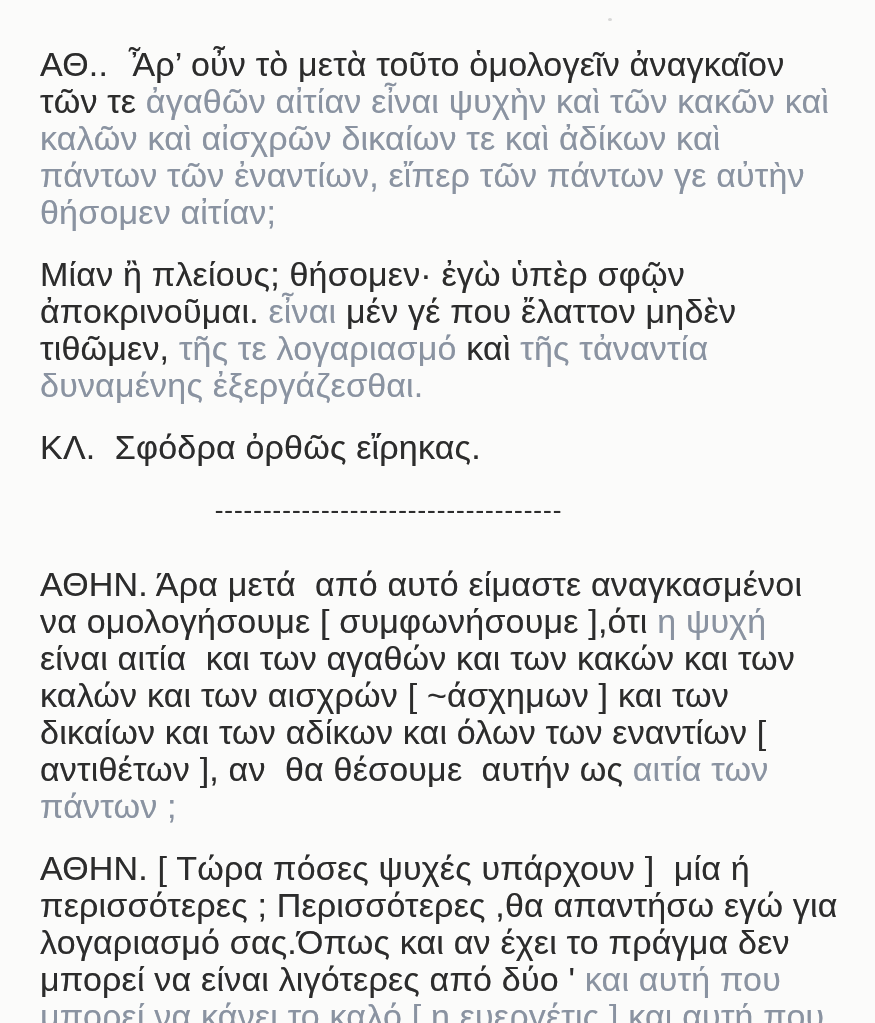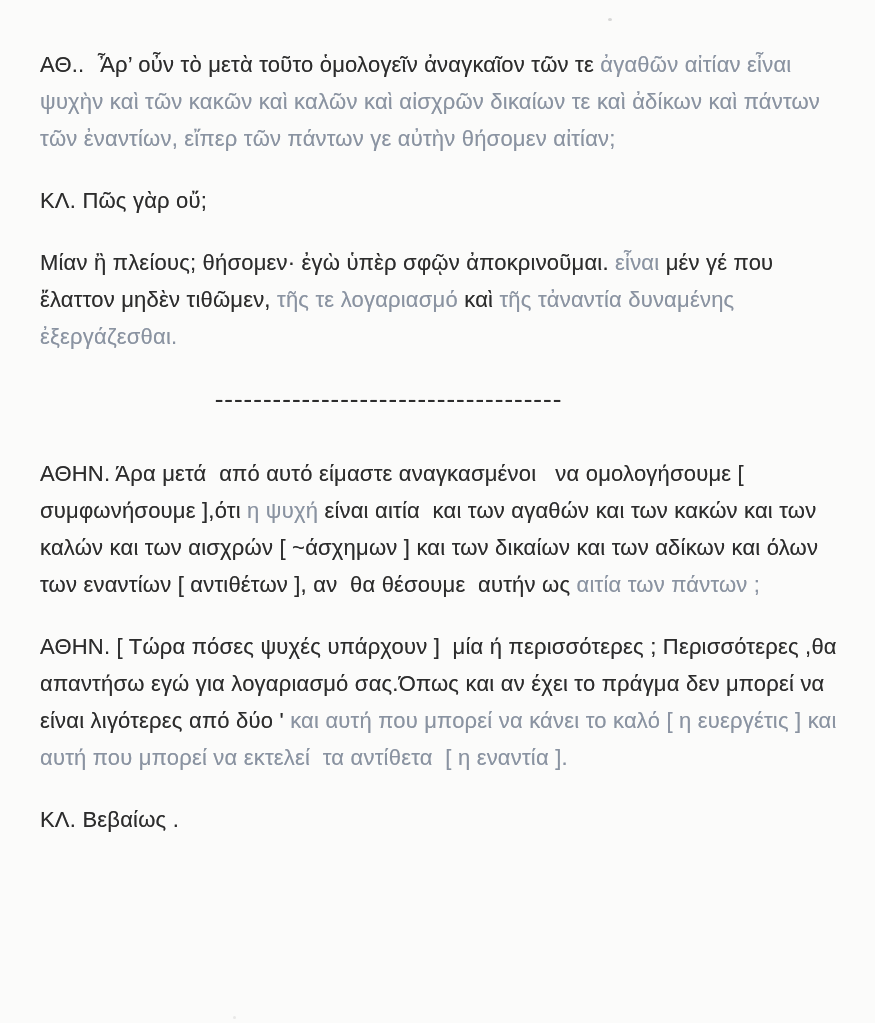--- a/index.html
+++ b/index.html
@@ -18,21 +18,21 @@
     font-family: "Liberation Sans", "DejaVu Sans", sans-serif;
     color: var(--ink);
   }
   .page {
     position: relative;
     width: 875px;
     height: 1023px;
     padding: 46px 34px 20px 40px;
   }
   .para {
-    font-size: 22px;
+    font-size: 34px;
     line-height: 37px;
     margin-bottom: 25px;
     white-space: pre-wrap;
     letter-spacing: 0.2px;
     
     text-shadow: 0 0 0.4px rgba(40,40,40,0.45);
   }
   .tone-ink   { color: var(--ink); }
   .tone-muted { color: var(--muted); text-shadow: 0 0 0.4px rgba(138,147,161,0.5); }
   .divider {
@@ -54,24 +54,24 @@
 </style>
 </head>
 <body>
 
 <main class="page">
 
   <div class="speck speck-a"></div>
 
   <p class="para"><span class="tone-ink">ΑΘ..  Ἆρ’ οὖν τὸ μετὰ τοῦτο ὁμολογεῖν ἀναγκαῖον τῶν τε </span><span class="tone-muted">ἀγαθῶν αἰτίαν εἶναι ψυχὴν καὶ τῶν κακῶν καὶ καλῶν καὶ αἰσχρῶν δικαίων τε καὶ ἀδίκων καὶ πάντων τῶν ἐναντίων, εἴπερ τῶν πάντων γε αὐτὴν θήσομεν αἰτίαν;</span></p>
 
-  <p class="para"><span class="tone-ink">ΚΛ. Πῶς γὰρ οὔ;</span></p>
 
   <p class="para"><span class="tone-ink">Μίαν ἢ πλείους; θήσομεν· ἐγὼ ὑπὲρ σφῷν ἀποκρινοῦμαι. </span><span class="tone-muted">εἶναι </span><span class="tone-ink">μέν γέ που ἔλαττον μηδὲν τιθῶμεν, </span><span class="tone-muted">τῆς τε λογαριασμό </span><span class="tone-ink">καὶ </span><span class="tone-muted">τῆς τἀναντία δυναμένης ἐξεργάζεσθαι.</span></p>
 
+  <p class="para"><span class="tone-ink">ΚΛ.  Σφόδρα ὀρθῶς εἴρηκας.</span></p>
 
   <p class="para divider"><span>------------------------------------</span></p>
 
   <p class="para"><span class="tone-ink">ΑΘΗΝ. Άρα μετά  από αυτό είμαστε αναγκασμένοι   να ομολογήσουμε [ συμφωνήσουμε ],ότι </span><span class="tone-muted">η ψυχή </span><span class="tone-ink">είναι αιτία  και των αγαθών και των κακών και των καλών και των αισχρών [ ~άσχημων ] και των δικαίων και των αδίκων και όλων των εναντίων [ αντιθέτων ], αν  θα θέσουμε  αυτήν ως </span><span class="tone-muted">αιτία των πάντων ;</span></p>
 
   <p class="para"><span class="tone-ink">ΑΘΗΝ. [ Τώρα πόσες ψυχές υπάρχουν ]  μία ή περισσότερες ; Περισσότερες ,θα απαντήσω εγώ για λογαριασμό σας.Όπως και αν έχει το πράγμα δεν μπορεί να είναι λιγότερες από δύο ' </span><span class="tone-muted">και αυτή που μπορεί να κάνει το καλό [ η ευεργέτις ] και αυτή που μπορεί να εκτελεί  τα αντίθετα  [ η εναντία ].</span></p>
 
   <p class="para"><span class="tone-ink">ΚΛ. Βεβαίως .</span></p>
 
   <div class="speck speck-b"></div>

